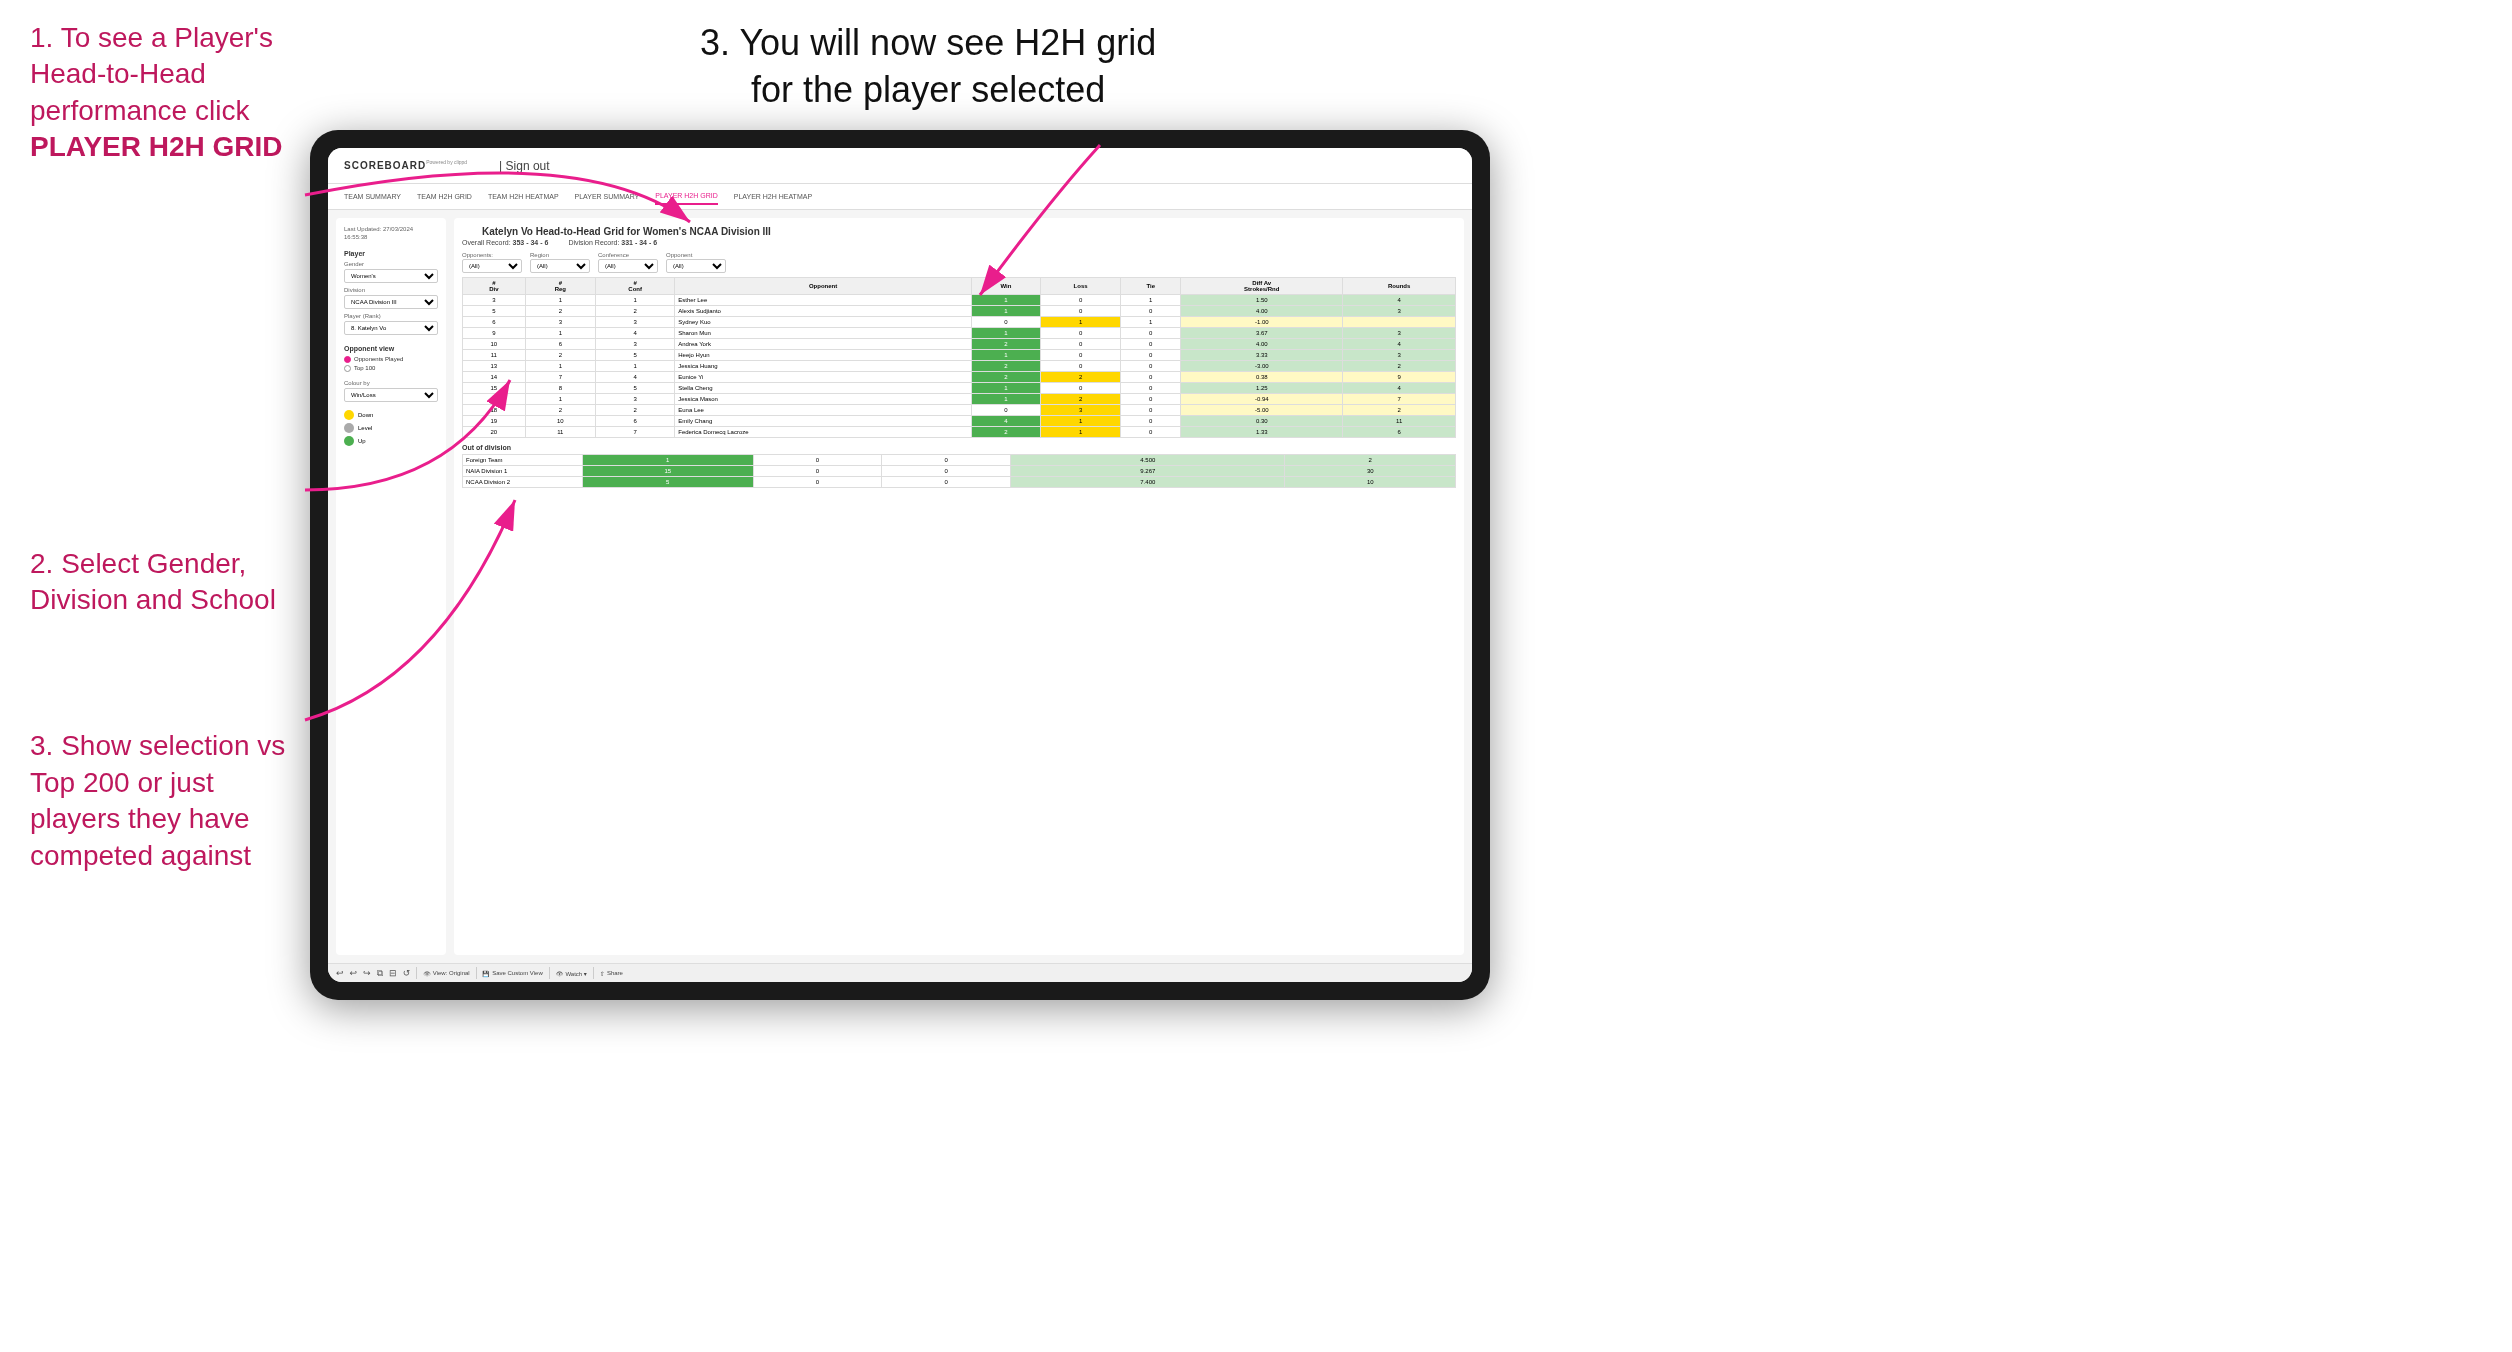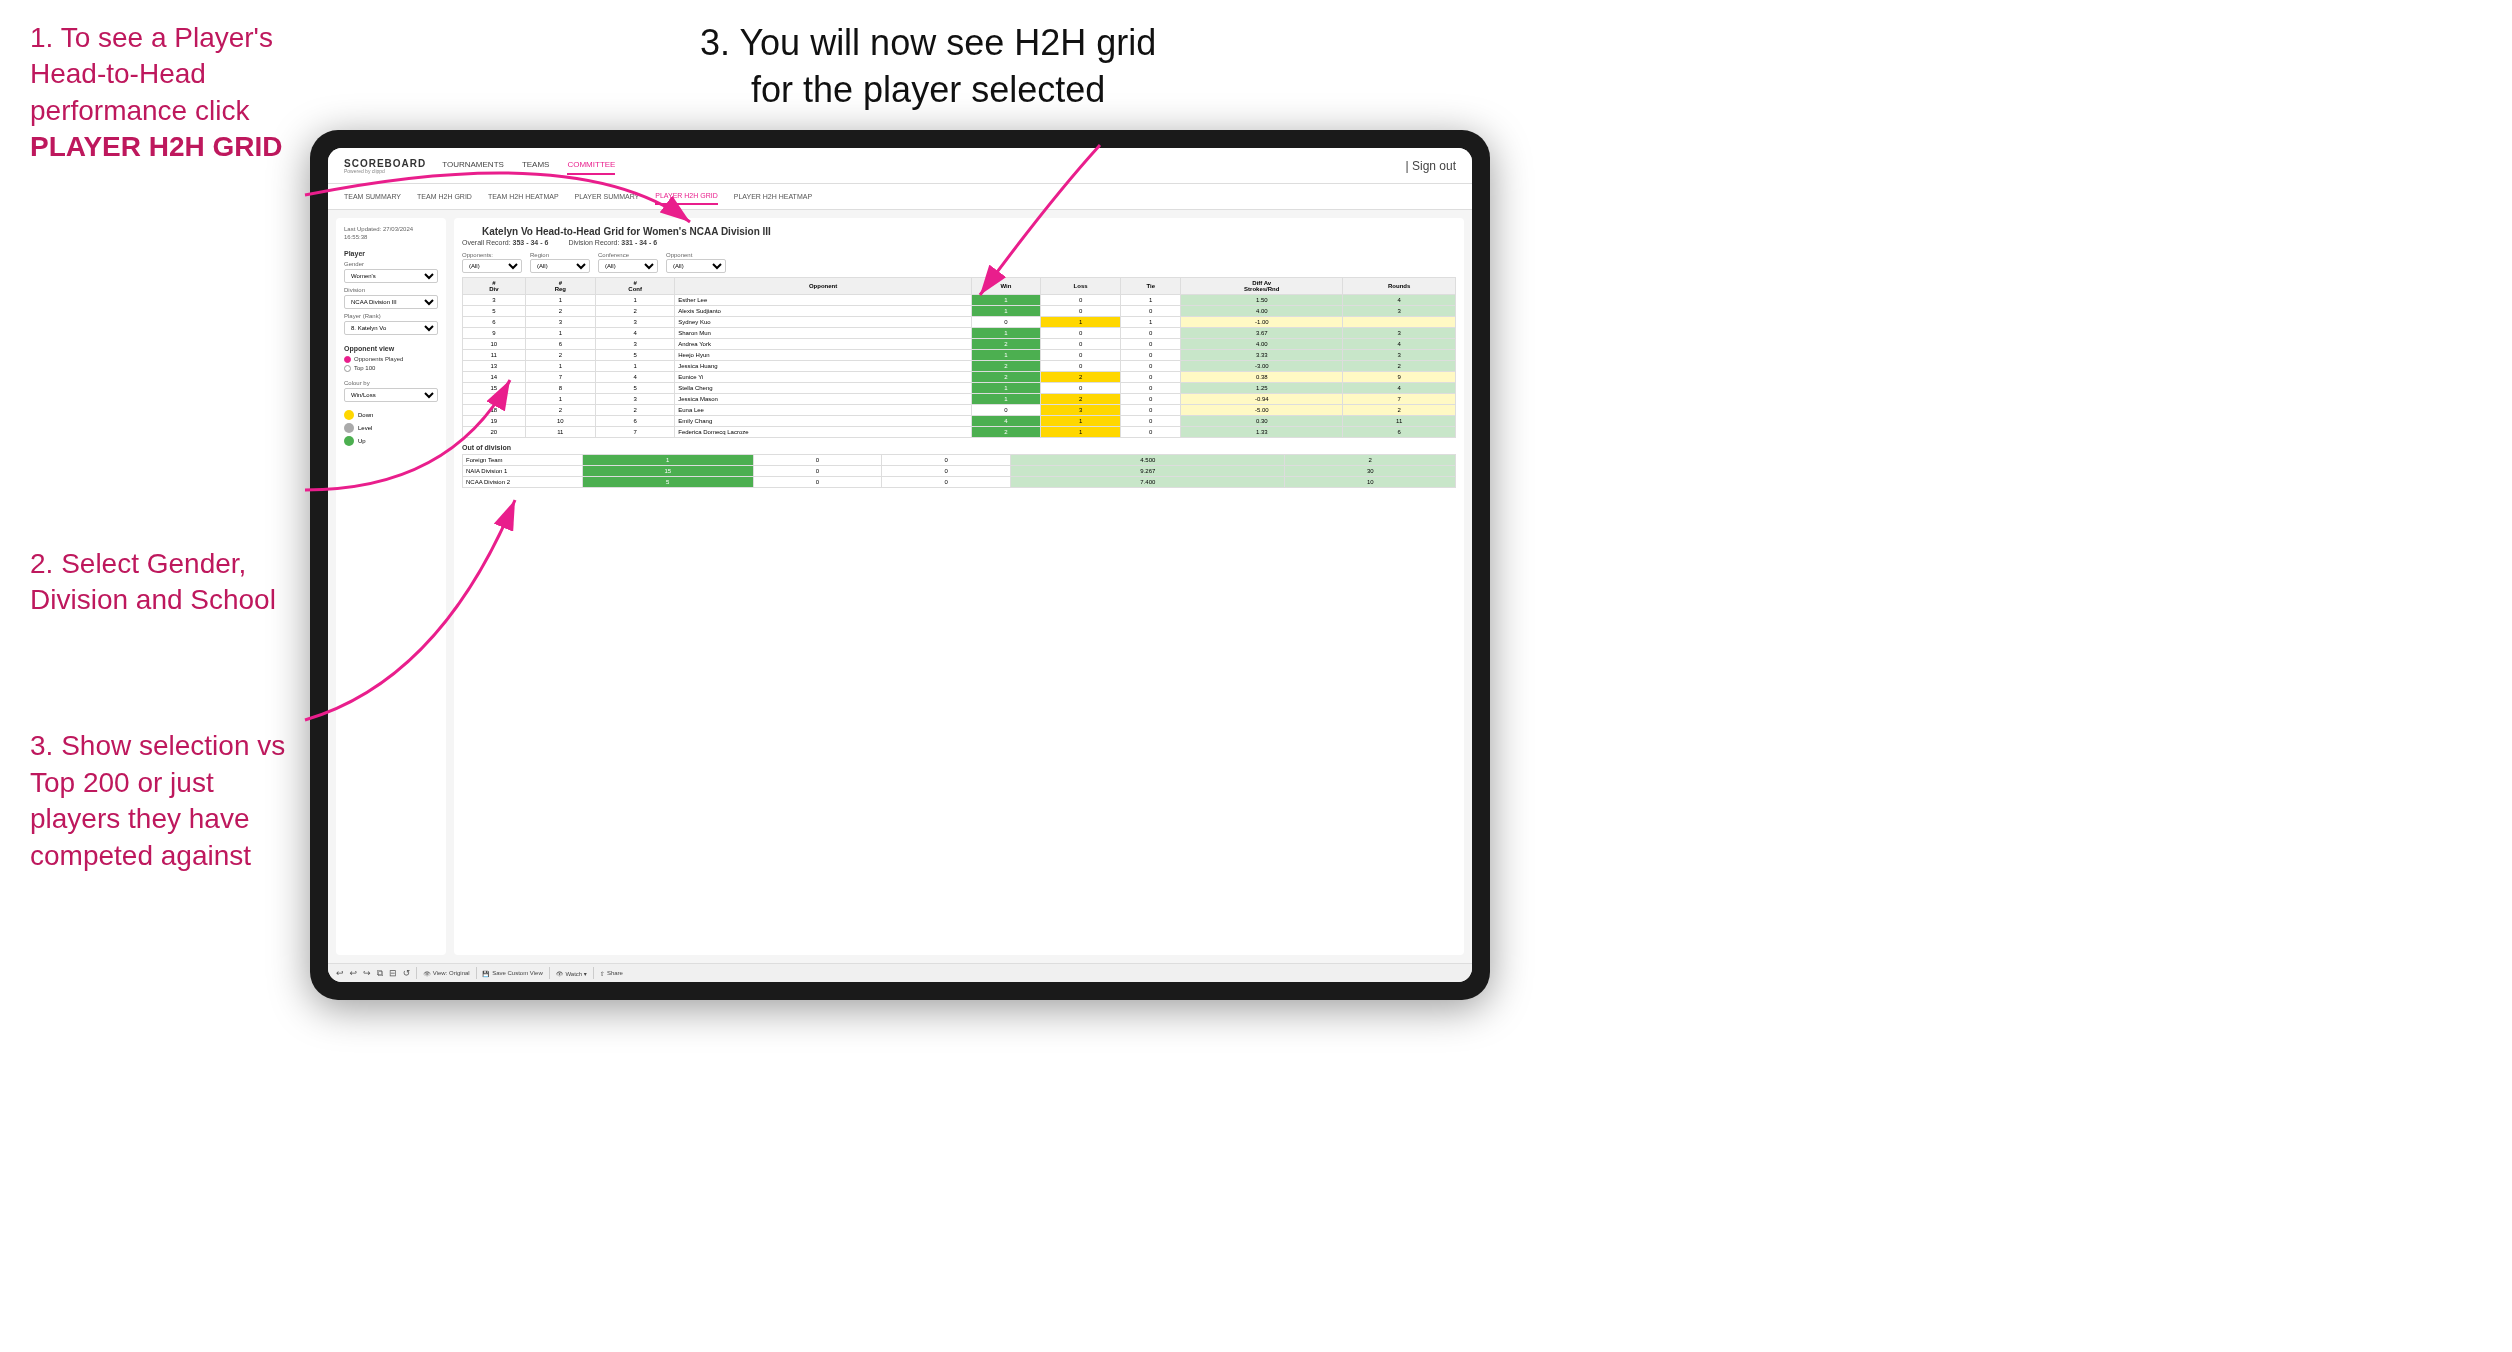--- a/index.html
+++ b/index.html
@@ -69,22 +69,21 @@
     .nav-bar {
       background: #ffffff;
       border-bottom: 1px solid #ddd;
       padding: 0 16px;
       display: flex;
       align-items: center;
       min-height: 36px;
     }
     .nav-logo {
       display: flex;
-      flex-direction: column;
-      margin-right: 16px;
+      margin-right: 32px;
       min-width: 80px;
     }
     .nav-logo-top {
       font-size: 10px;
       font-weight: 900;
       color: #333;
       letter-spacing: 1px;
       line-height: 1.1;
     }
     .nav-logo-sub {
@@ -385,25 +384,20 @@
   3. You will now see H2H grid<br>for the player selected
 </div>
 
 <div class="tablet">
   <div class="tablet-screen">
 
     <div class="nav-bar">
       <div class="nav-logo">
         <span class="nav-logo-top">SCOREBOARD</span>
         <span class="nav-logo-sub">Powered by clippd</span>
-      </div>
-      <div class="nav-links">
-        <span class="nav-link">TOURNAMENTS</span>
-        <span class="nav-link">TEAMS</span>
-        <span class="nav-link active">COMMITTEE</span>
       </div>
       <div class="nav-right">| Sign out</div>
     </div>
 
     <div class="sub-nav">
       <span class="sub-nav-link">TEAM SUMMARY</span>
       <span class="sub-nav-link">TEAM H2H GRID</span>
       <span class="sub-nav-link">TEAM H2H HEATMAP</span>
       <span class="sub-nav-link">PLAYER SUMMARY</span>
       <span class="sub-nav-link active">PLAYER H2H GRID</span>

